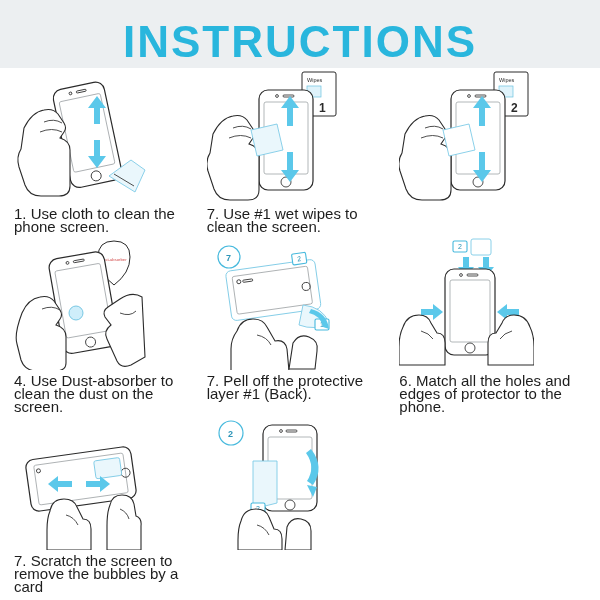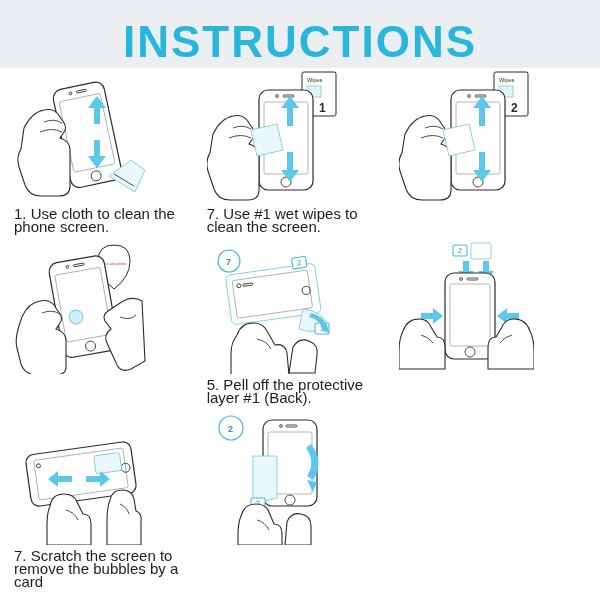--- a/index.html
+++ b/index.html
@@ -196,20 +196,21 @@
 
           <path class="hand" d="M8 78 q6 -14 18 -16 q9 -2 14 4 l6 9 q3 5 0 9 l-4 6 q10 3 10 12 l0 26 q0 8 -11 8 l-18 0 q-12 0 -16 -11 l-4 -16 q-3 -10 5 -31 z"></path>
           <path class="ln-thin" d="M28 74 q10 -4 18 1"></path>
 
           <circle class="blue-drop" cx="62" cy="78" r="7"></circle>
 
           <path class="hand" d="M128 62 q-10 -6 -22 2 l-12 8 q-6 4 -3 10 l6 8 q-8 6 -4 14 l10 22 q4 8 14 4 l14 -8 z"></path>
           <path class="ln-thin" d="M106 78 q10 4 16 -2"></path>
         </svg>
       </div>
+      <div class="caption">4. Use Dust-absorber to clean the dust on the screen.</div>
     </div>
 
     <div class="cell">
       <div class="panel">
         <svg width="135" height="135" viewBox="0 0 135 135">
 
           <g transform="rotate(-8 67 60)">
             <rect class="film" x="22" y="30" width="90" height="50" rx="5"></rect>
             <rect class="screen" x="28" y="36" width="76" height="38" rx="2"></rect>
             <circle class="ln-thin" cx="34" cy="42" r="2"></circle>
@@ -233,21 +234,21 @@
             <text class="tag-txt" x="113" y="92">1</text>
           </g>
 
           <path class="arrow" d="M104 74 q16 4 18 20 l-6 -2 q-3 -12 -14 -14 z"></path>
 
           <path class="hand" d="M30 96 q4 -12 16 -12 q10 0 14 8 l8 14 q10 -2 12 8 l2 22 l-58 0 l0 -22 q0 -10 6 -18 z"></path>
           <path class="ln-thin" d="M50 100 q10 2 14 10"></path>
           <path class="hand" d="M86 108 q6 -10 16 -6 q10 4 8 14 l-2 18 l-26 0 z"></path>
         </svg>
       </div>
-      <div class="caption">5. Pell off the protective layer #1 (Back).</div>
+      <div class="caption">7. Pell off the protective layer #1 (Back).</div>
     </div>
 
     <div class="cell">
       <div class="panel">
         <svg width="135" height="135" viewBox="0 0 135 135">
 
           <g>
             <rect class="tag-box" x="54" y="6" width="14" height="11" rx="1.5"></rect>
             <text class="tag-txt" x="59" y="14">2</text>
             <rect class="film" x="72" y="4" width="20" height="16" rx="2"></rect>
@@ -265,20 +266,21 @@
           <path class="arrow" d="M22 74 l12 0 l0 -5 l10 8 l-10 8 l0 -5 l-12 0 z"></path>
           <path class="arrow" d="M120 74 l-12 0 l0 -5 l-10 8 l10 8 l0 -5 l12 0 z"></path>
 
           <path class="hand" d="M4 92 q4 -12 16 -12 q9 0 12 8 l6 10 q8 0 8 10 l0 22 l-46 0 l0 -18 q0 -12 4 -20 z"></path>
           <path class="ln-thin" d="M22 96 q8 2 12 8"></path>
 
           <path class="hand" d="M131 92 q-4 -12 -16 -12 q-9 0 -12 8 l-6 10 q-8 0 -8 10 l0 22 l46 0 l0 -18 q0 -12 -4 -20 z"></path>
           <path class="ln-thin" d="M113 96 q-8 2 -12 8"></path>
         </svg>
       </div>
+      <div class="caption">6. Match all the holes and edges of protector to the phone.</div>
     </div>
 
     <div class="cell">
       <div class="panel">
         <svg width="135" height="135" viewBox="0 0 135 135">
 
           <g transform="rotate(-8 67 64)">
             <rect class="phone-body" x="14" y="38" width="106" height="52" rx="8"></rect>
             <rect class="screen" x="22" y="44" width="90" height="40" rx="2"></rect>
             <circle class="ln-thin" cx="26" cy="50" r="2"></circle>

